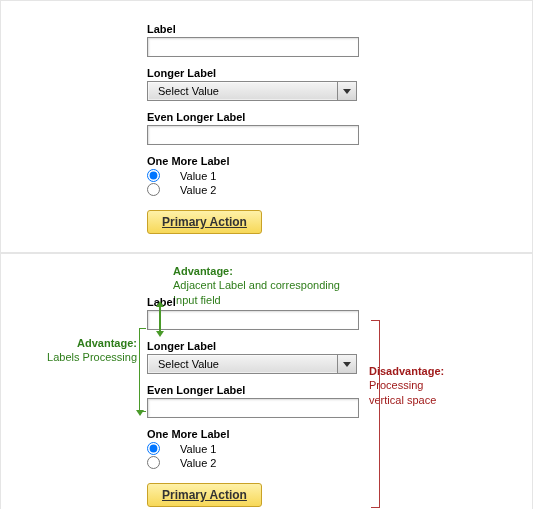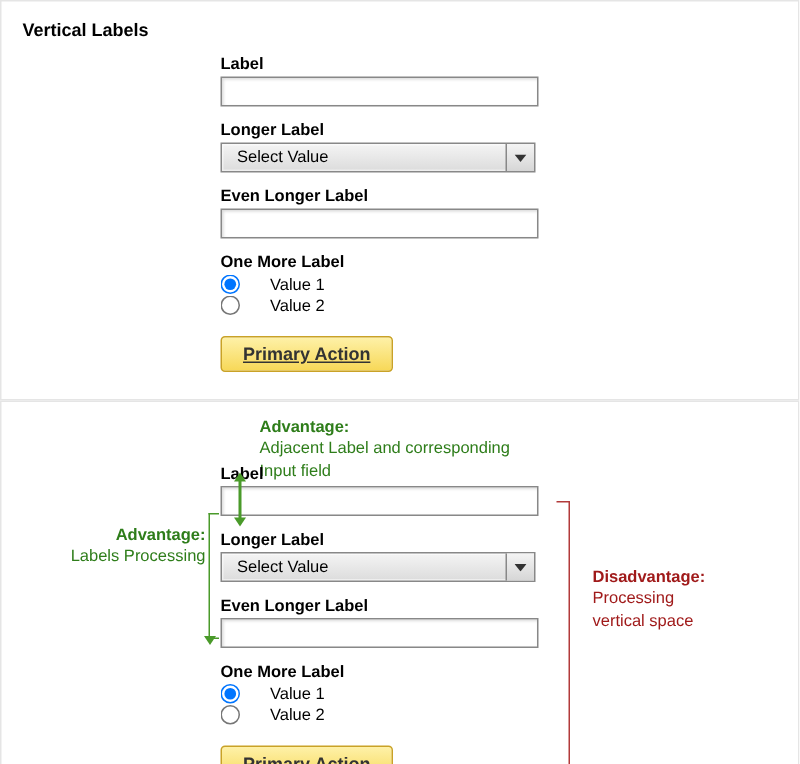--- a/index.html
+++ b/index.html
@@ -115,21 +115,21 @@
     position: absolute;
     top: -32px;
     left: 26px;
     font-size: 11px;
     line-height: 1.3;
   }
   .anno-top .adv-title { color: #2e7d1a; font-weight: bold; }
   .anno-top .adv-text  { color: #2e7d1a; }
   .anno-right {
     position: absolute;
-    left: 248px;
+    left: 222px;
     top: 68px;
     font-size: 11px;
     line-height: 1.3;
   }
   .anno-right .dis-title { color: #a01a1a; font-weight: bold; }
   .anno-right .dis-text  { color: #a01a1a; }
   .green-vbracket {
     position: absolute;
     left: -8px;
     top: 32px;
@@ -179,21 +179,20 @@
   .green-double-arrow::before { top: -5px;    border-bottom: 6px solid #4a9a2a; }
   .green-double-arrow::after  { bottom: -5px; border-top:    6px solid #4a9a2a; }
   .panel2 .form-block { margin-top: 30px; }
 </style>
 </head>
 <body>
 
 <div class="container">
 
   <div class="panel">
-    <div class="title">Vertical Labels</div>
     <div class="form-block">
 
       <div class="field">
         <span class="field-label">Label</span>
         <input class="text-input" type="text" style="">
       </div>
 
       <div class="field">
         <span class="field-label">Longer Label</span>
         <div class="select-wrap">

